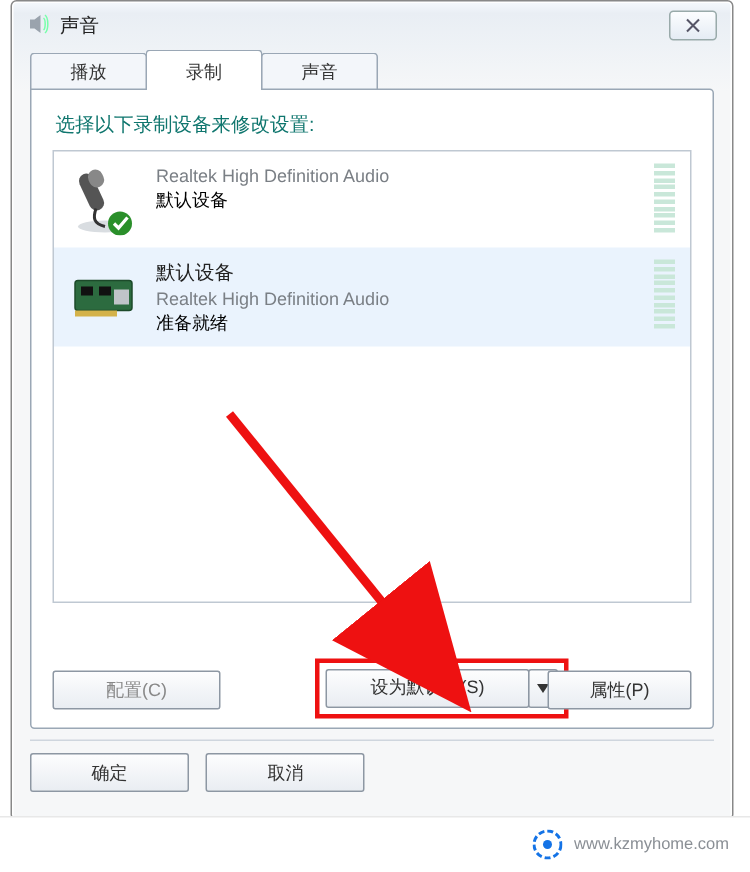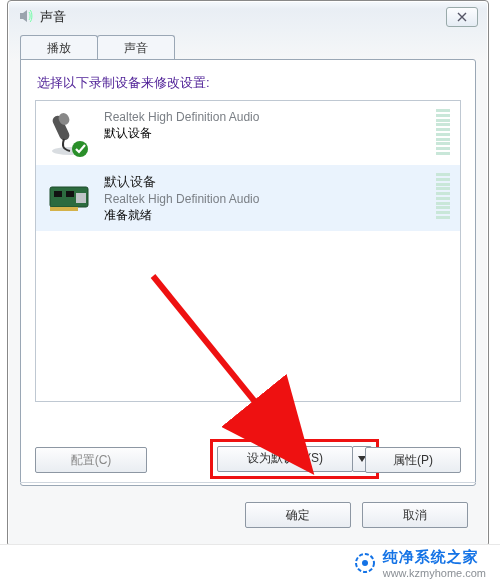--- a/index.html
+++ b/index.html
@@ -9,42 +9,42 @@
   .titlebar{position:relative;height:30px}
   .title-icon{position:absolute;left:10px;top:7px;width:16px;height:16px}
   .title-text{position:absolute;left:32px;top:7px;font-size:13px;color:#222}
   .close-btn{position:absolute;right:10px;top:6px;width:30px;height:18px;border:1px solid #9aa;border-radius:3px;background:linear-gradient(#fcfdff,#e5ecf4);display:flex;align-items:center;justify-content:center;cursor:default}
   .close-btn svg{display:block}
   
   .tabs{position:absolute;left:12px;top:33px;right:12px;height:26px;display:flex;align-items:flex-end}
   .tab{padding:4px 26px 3px;border:1px solid #9aa7b5;border-bottom:none;margin-right:-1px;background:#f3f6fa;border-top-left-radius:3px;border-top-right-radius:3px;color:#333;cursor:default}
   .tab.active{background:#fff;position:relative;z-index:2;padding-top:6px}
   .tab-panel{position:absolute;left:12px;top:58px;right:12px;bottom:60px;border:1px solid #9aa7b5;background:#fff;border-radius:0 3px 3px 3px}
-  .prompt{position:absolute;left:16px;top:14px;font-size:13px;color:#4c1d95}
+  .prompt{position:absolute;left:16px;top:14px;font-size:13px;color:#0f766e}
   
   .dev-list{position:absolute;left:14px;top:40px;right:14px;height:300px;border:1px solid #bfc8d2;background:#fff;overflow:hidden}
   .dev{display:flex;align-items:flex-start;padding:8px 10px;position:relative}
   .dev.selected{background:#eaf3fd}
   .dev-icon{width:48px;height:48px;flex:none;margin-right:10px;position:relative}
   .dev-texts{flex:1 1 auto;line-height:1.35}
   .dev-name{font-size:13px;color:#222}
   .dev-sub{font-size:12px;color:#7a7f85}
   .dev-status{font-size:12px;color:#000000}
   .level{width:14px;height:46px;margin-left:6px;display:flex;flex-direction:column;justify-content:space-between}
   .seg{height:3px;background:#c9e7d9}
   
   .panel-buttons{position:absolute;left:14px;right:14px;bottom:12px;height:30px}
   .btn{display:inline-flex;align-items:center;justify-content:center;height:24px;border:1px solid #8d97a3;background:linear-gradient(#fdfdfe,#e9edf2);border-radius:2px;padding:0 12px;font-size:12px;color:#333;cursor:default}
   .cfg-btn{position:absolute;left:0;bottom:0;width:86px;color:#888}
   .defwrap{position:absolute;right:82px;bottom:-6px;border:3px solid #e11;padding:4px}
   .def-btn{width:110px}
   .drop-btn{width:18px;margin-left:-1px;padding:0}
   .prop-btn{position:absolute;right:0;bottom:0;width:70px}
   
-  .dlg-bottom{position:absolute;left:12px;right:12px;bottom:12px;height:32px;border-top:1px solid #cfd6de;padding-top:19px;text-align:right}
+  .dlg-bottom{position:absolute;left:12px;right:12px;bottom:12px;height:32px;border-top:1px solid #cfd6de;padding-top:8px;}
   .ok-btn{width:80px;margin-right:8px}
   .cancel-btn{width:80px;margin-right:8px}
   
   .arrow{position:absolute;left:140px;top:270px;pointer-events:none}
   
   .wm{position:absolute;left:0;right:0;bottom:0;height:36px;background:#fff;border-top:1px solid #e8e8e8;display:flex;align-items:center;justify-content:flex-end;padding:0 14px;gap:8px}
   .wm-logo{width:20px;height:20px}
   .wm-cn{font-size:15px;color:#1473e6;font-weight:700;letter-spacing:1px}
   .wm-url{font-size:11px;color:#8a8f95}
   
@@ -67,20 +67,21 @@
       <span class="title-text">声音</span>
       <span class="close-btn">
         <svg width="14" height="10" viewBox="0 0 14 10">
           <path d="M3 1l8 8M11 1l-8 8" stroke="#556" stroke-width="1.4"></path>
         </svg>
       </span>
     </div>
 
     <div class="tabs">
       <div class="tab">播放</div>
+      <div class="tab active">录制</div>
       <div class="tab">声音</div>
     </div>
 
     <div class="tab-panel">
       <div class="prompt">选择以下录制设备来修改设置:</div>
 
       <div class="dev-list">
 
         <div class="dev">
           <div class="dev-icon">
@@ -173,17 +174,16 @@
   </div>
 
   <div class="wm">
     <span class="wm-logo">
       <svg viewBox="0 0 20 20" width="20" height="20">
         <circle cx="10" cy="10" r="9" fill="none" stroke="#1473e6" stroke-width="2" stroke-dasharray="4 2"></circle>
         <circle cx="10" cy="10" r="3" fill="#1473e6"></circle>
       </svg>
     </span>
     <div>
-      <div class="wm-cn">纯净系统之家</div>
       <div class="wm-url">www.kzmyhome.com</div>
     </div>
   </div>
 </div>
 
 </body></html>

